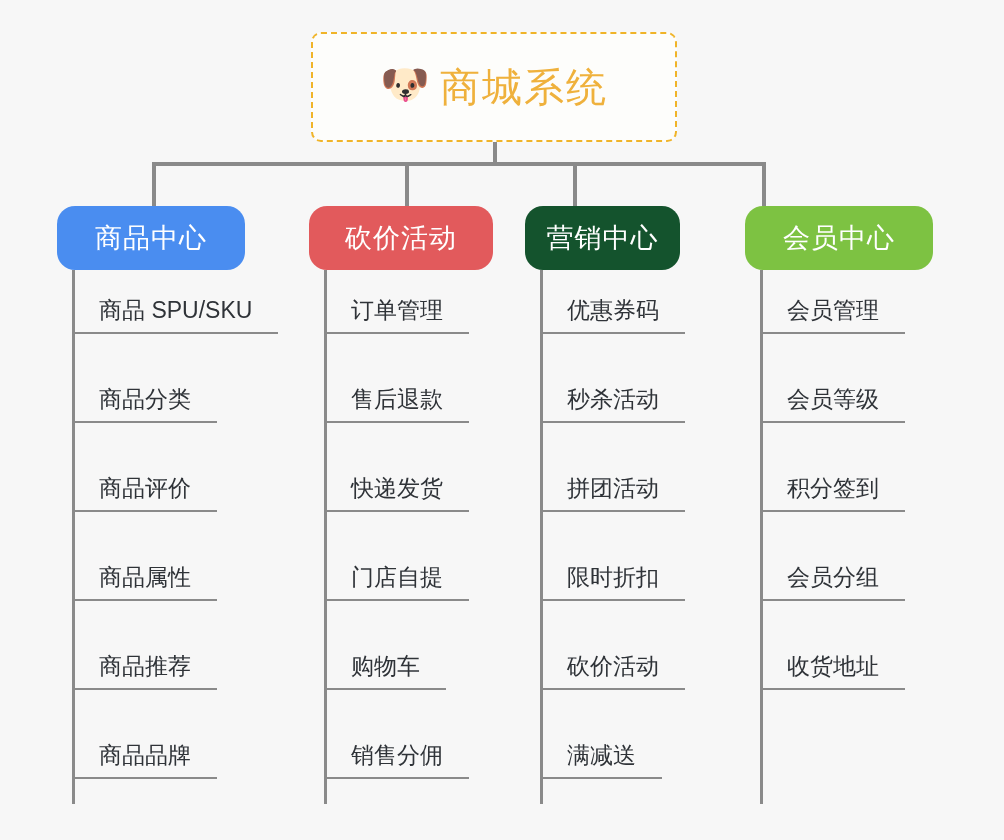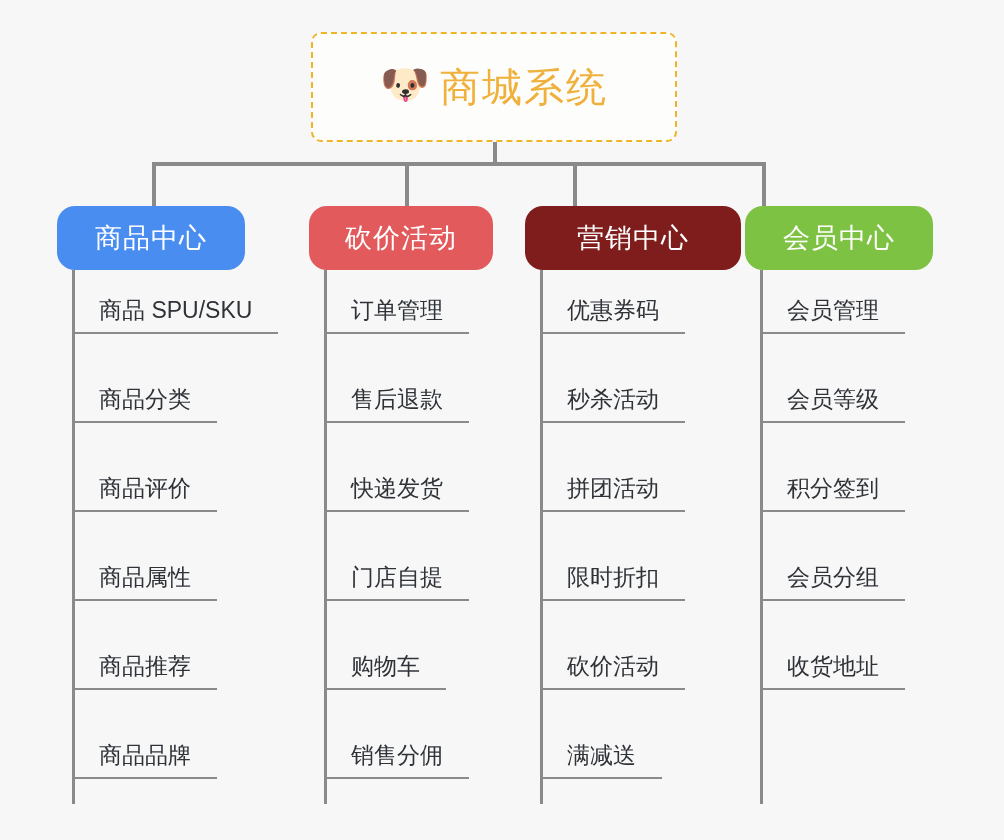--- a/index.html
+++ b/index.html
@@ -182,21 +182,21 @@
           </div>
           <div class="leaf">
             <span class="leaf-inner">购物车</span>
           </div>
           <div class="leaf">
             <span class="leaf-inner">销售分佣</span>
           </div>
         </div>
       </div>
       <div class="branch" style="left: 525px; width: 188px;">
-        <div class="branch-header" style="background: #7f1d1d; width: 216px;">营销中心</div>
+        <div class="branch-header" style="background: #14532d; width: 155px;">营销中心</div>
         <div class="branch-body">
           <div class="spine" style="height: 534px; background: rgb(138, 138, 138);"></div>
           <div class="leaf">
             <span class="leaf-inner">优惠券码</span>
           </div>
           <div class="leaf">
             <span class="leaf-inner">秒杀活动</span>
           </div>
           <div class="leaf">
             <span class="leaf-inner">拼团活动</span>

